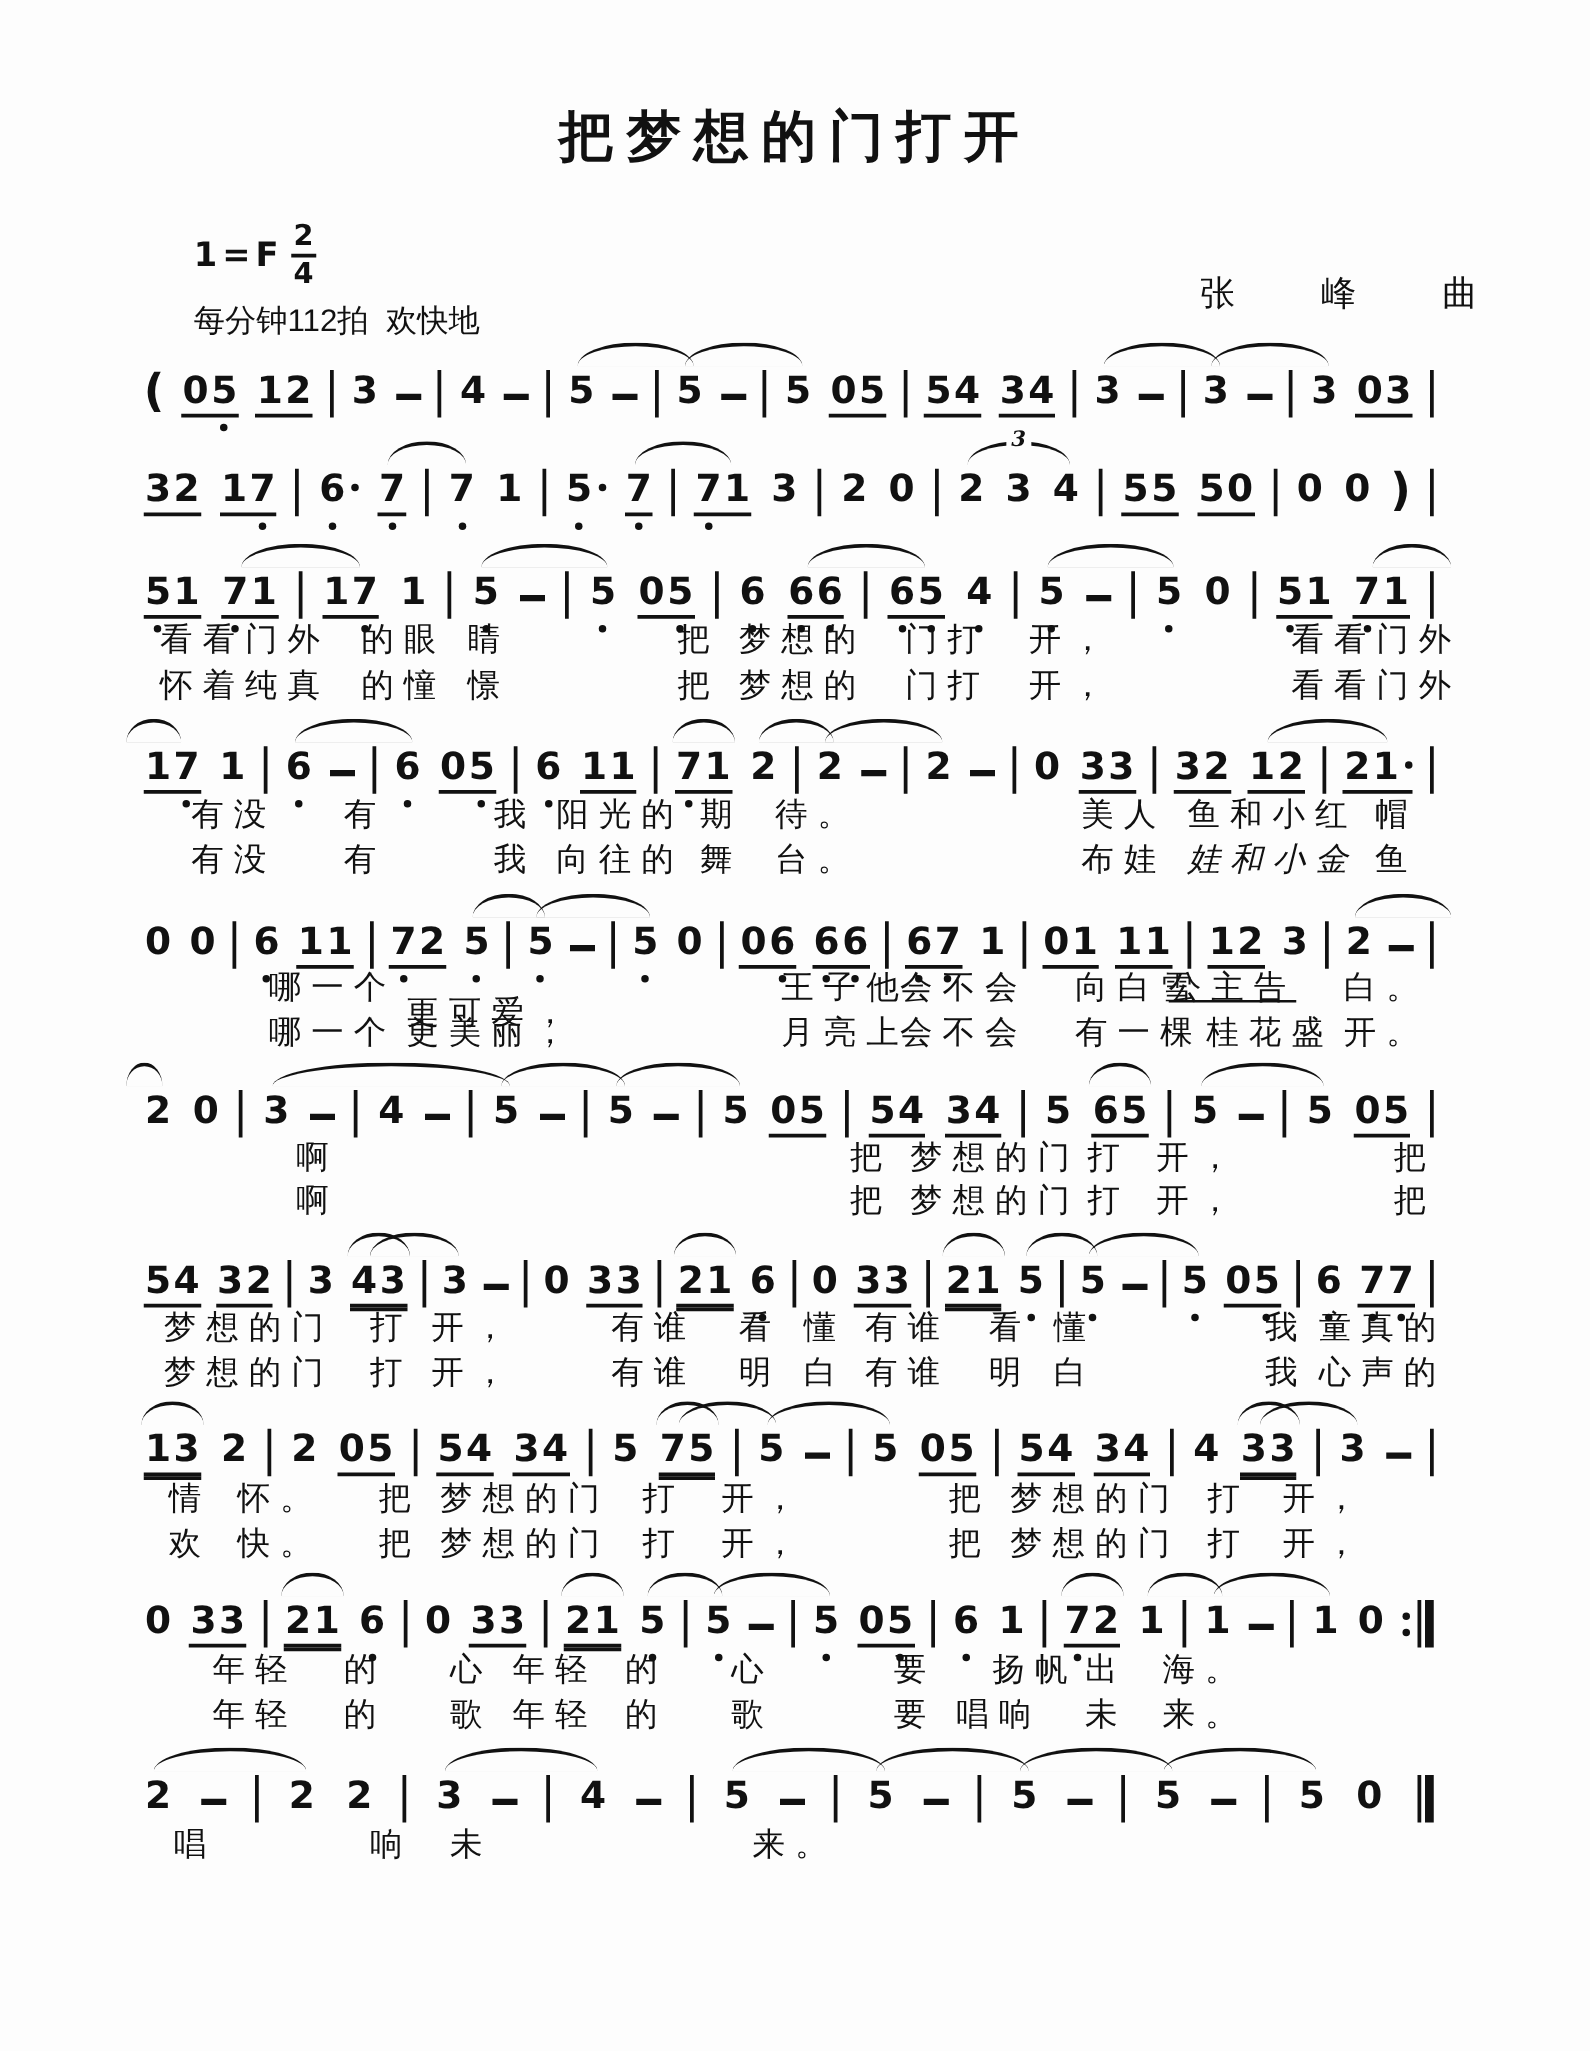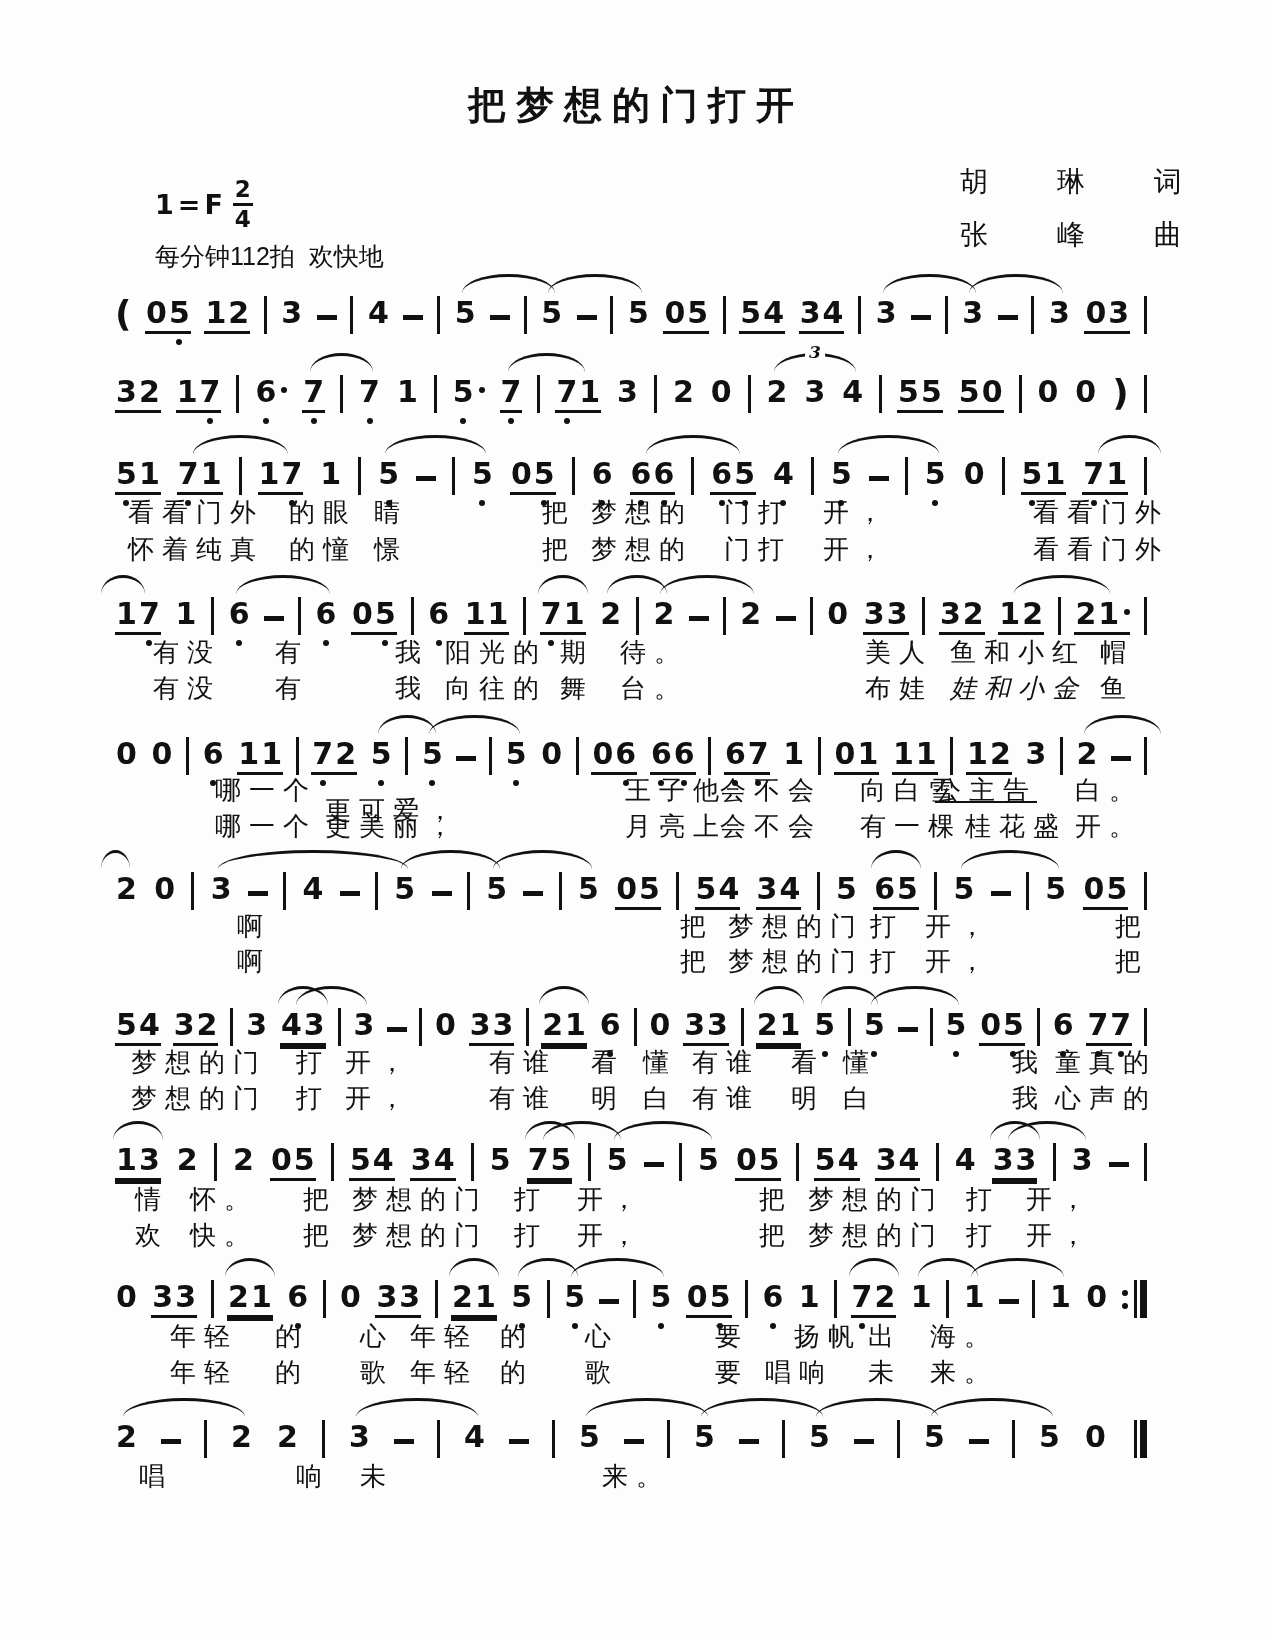--- a/index.html
+++ b/index.html
@@ -1,19 +1,19 @@
 <!DOCTYPE html>
 <html><head>
 <meta charset="utf-8">
 <style>
   html,body{margin:0;padding:0;background:#888;}
   .page{position:relative;width:1272px;height:1641px;background:#fdfdfd;color:#111;
         font-family:"Liberation Sans",sans-serif;overflow:hidden;margin:0 auto;}
   .title{position:absolute;left:0;right:0;top:80px;text-align:center;
-         font-family:"DejaVu Serif",serif;font-weight:700;font-size:38px;letter-spacing:10px;}
+         font-family:"DejaVu Serif",serif;font-weight:700;font-size:44px;letter-spacing:10px;}
   .keysig{position:absolute;left:155px;top:178px;display:flex;align-items:center;
           font-family:"DejaVu Sans",sans-serif;font-weight:700;font-size:27px;}
   .keysig .eq{margin:0 4px;}
   .frac{display:inline-flex;flex-direction:column;align-items:center;margin-left:10px;line-height:1;}
   .frac .num{font-size:23px;font-weight:700;}
   .frac .fl{width:20px;height:3px;background:#111;margin:2px 0;}
   .tempo{position:absolute;left:155px;top:240px;font-size:25px;white-space:pre;}
   .credit{position:absolute;left:960px;font-family:"DejaVu Serif",serif;font-size:28px;
           letter-spacing:30px;white-space:pre;}
   .c1{top:163px;} .c2{top:216px;text-align:center;}
@@ -56,21 +56,20 @@
     <span class="eq">=</span>
     <span>F</span>
     <span class="frac">
       <span class="num">2</span>
       <span class="fl"></span>
       <span class="num">4</span>
     </span>
   </div>
 
   <div class="tempo">每分钟112拍  欢快地</div>
-  <div class="credit c1">胡 琳 词</div>
   <div class="credit c2">张 峰 曲</div>
 
   <div id="score">
       <div class="sys" style="top: 270px;">
         <div class="tokens">
           <span class="tok par">(</span>
           <span class="tok n u1">
             <span class="ch">0</span>
             <span class="ch db">5</span>
           </span>

